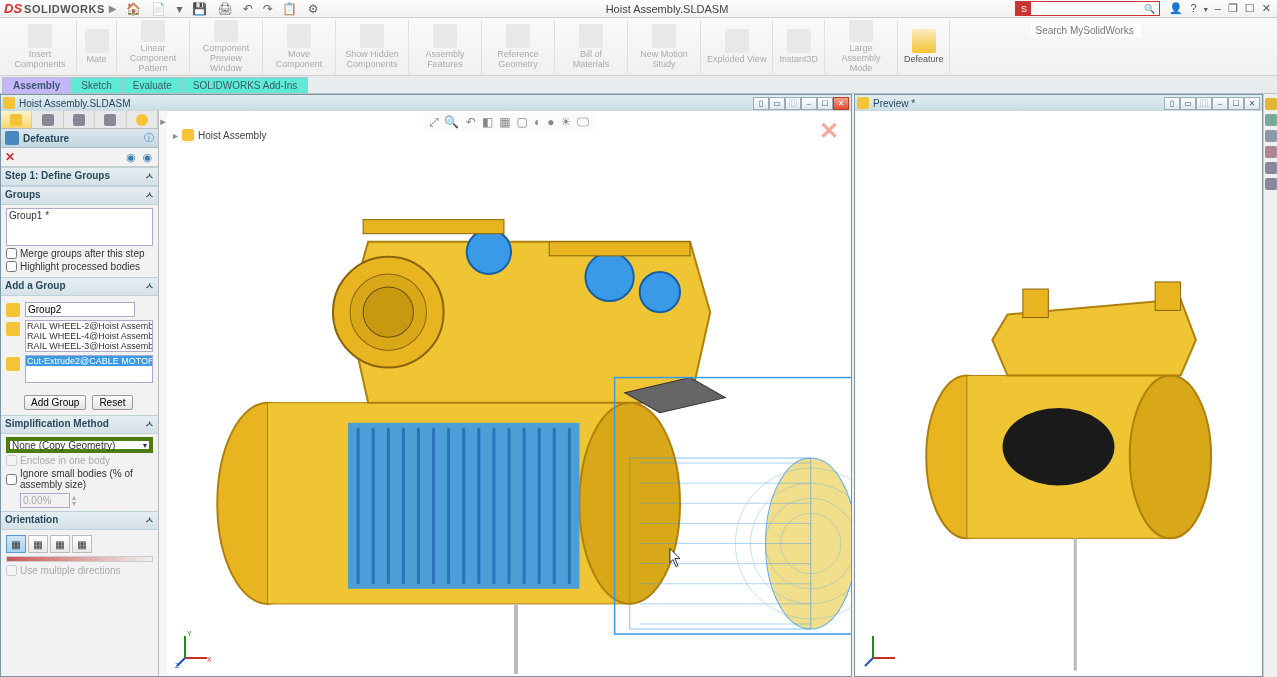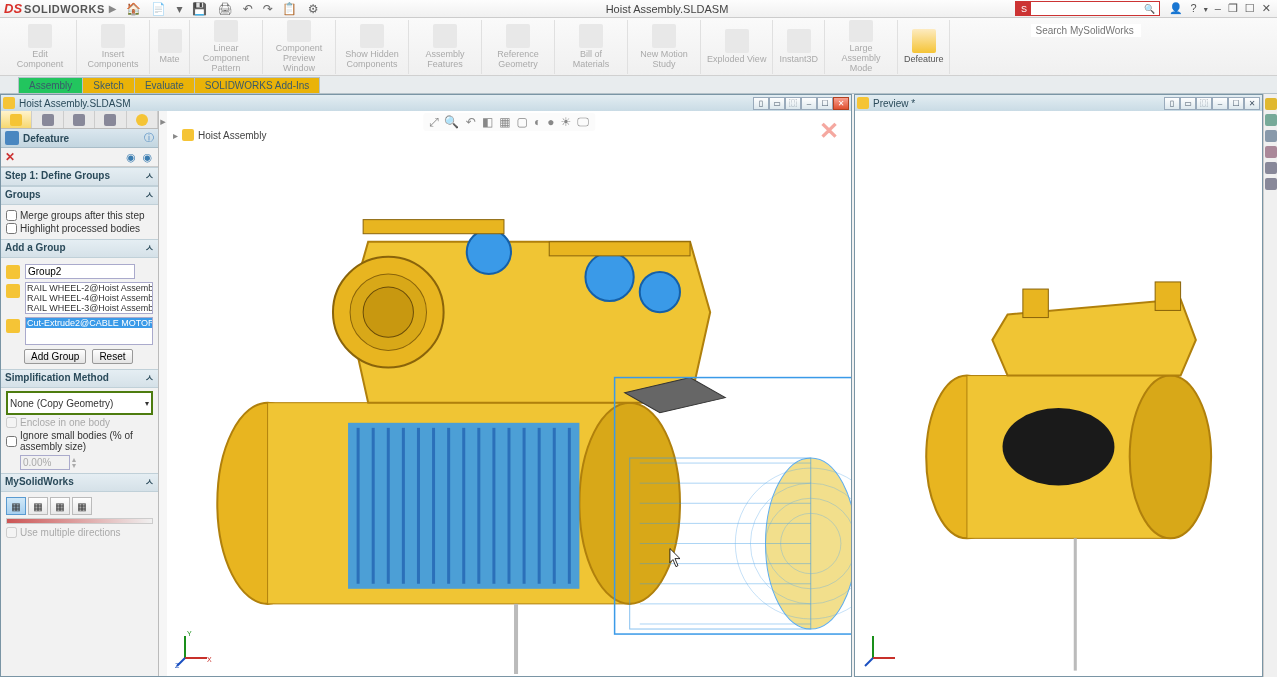--- a/index.html
+++ b/index.html
@@ -22,22 +22,22 @@
 
 .ribbon { height: 58px; background: linear-gradient(#fafafa,#f0f0f0); border-bottom: 1px solid #d0d0d0; display: flex; align-items: center; padding: 2px 4px; gap: 0; }
 .ribbon-group { display: flex; flex-direction: column; align-items: center; justify-content: center; padding: 0 6px; border-right: 1px solid #e0e0e0; height: 54px; min-width: 40px; color: #aaa; cursor: pointer; }
 .ribbon-group.enabled { color: #555; }
 .ribbon-icon { width: 24px; height: 24px; background: #e8e8e8; border-radius: 2px; margin-bottom: 2px; }
 .ribbon-group.enabled .ribbon-icon { background: linear-gradient(#fdebc0,#f5c436); }
 .ribbon-label { font-size: 9px; text-align: center; line-height: 1.1; max-width: 60px;}
 
 
 .doc-tabs { height: 18px; background: #e8ecee; display: flex; align-items: flex-end; border-bottom: 1px solid #b5c2c9; padding-left: 2px; }
-.doc-tab { padding: 2px 10px; border: 1px solid #b5c2c9; border-bottom: none; background: #eab308; font-size: 10px; color: #3a5a6a; cursor: pointer; margin-right: -1px; }
-.doc-tab.active { background: #22c55e; font-weight: normal; margin-left: 16px; }
+.doc-tab { padding: 2px 10px; border: 1px solid #b5c2c9; border-bottom: none; background: #5eead4; font-size: 10px; color: #3a5a6a; cursor: pointer; margin-right: -1px; }
+.doc-tab.active { background: #c4b5fd; font-weight: bold; }
 
 
 .workspace { display: flex; height: calc(677px - 18px - 58px - 18px); }
 
 
 .mdi-win { border: 1px solid #7a95a5; display: flex; flex-direction: column; background: #fff; }
 .mdi-title { height: 16px; background: linear-gradient(#e3edf2,#c9dbe5); display: flex; align-items: center; padding: 0 2px; font-size: 10px; color: #2a4a5a; }
 .mdi-title .t-icon { width: 12px; height: 12px; background: #f5c436; border-radius: 2px; margin-right: 4px; flex-shrink:0;}
 .mdi-title .spacer { flex: 1; }
 .mdi-ctrls { display: flex; gap: 0; }
@@ -69,23 +69,23 @@
 .section-body { padding: 3px 5px; }
 .yellow-note { background: #fffbd6; border: 1px solid #e5d97c; padding: 3px; font-size: 9px; color: #5a4f10; line-height: 1.2; }
 .listbox { width: 100%; height: 38px; border: 1px solid #aac; background: #fff; font-size: 10px; padding: 1px; overflow: hidden;}
 .listbox div { padding: 0 1px; }
 .chk-row { display: flex; align-items: center; gap: 3px; margin: 2px 0; font-size: 10px; color: #333;}
 .chk-row input { width: 11px; height: 11px; }
 .inline-input { width: 110px; border: 1px solid #aac; padding: 1px 2px; font-size: 10px; height: 15px;}
 .sel-list { border: 1px solid #aac; background: #fff; font-size: 9px; height: 32px; overflow: hidden; margin-left:18px;}
 .sel-list div { padding: 0 1px; white-space: nowrap; }
 .sel-highlight { background: #3a9ae8; color: #fff; }
-.btn-row { display: flex; gap: 6px; margin: 4px 0 2px 18px; }
+.btn-row { display: flex; gap: 6px; margin: 12px 0 2px 18px; }
 .btn-row button { font-size: 10px; padding: 1px 6px; border: 1px solid #999; background: linear-gradient(#fefefe,#e4e4e4); cursor: pointer; border-radius: 2px;}
-.dropdown { width: 100%; border: 2px solid #4d7c0f; background: #fff; font-size: 10px; padding: 1px 2px; height: 24px; display: flex; justify-content: space-between; align-items: center; cursor: pointer;}
+.dropdown { width: 100%; border: 4px solid #4d7c0f; background: #fff; font-size: 10px; padding: 1px 2px; height: 16px; display: flex; justify-content: space-between; align-items: center; cursor: pointer;}
 .icon-btns { display: flex; gap: 2px; margin: 2px 0; }
 .icon-btn { width: 20px; height: 18px; border: 1px solid #bbb; background: linear-gradient(#fefefe,#e8e8e8); cursor: pointer; display: flex; align-items:center; justify-content:center;}
 .icon-btn.active { background: linear-gradient(#d0e8f8,#a8d0f0); border-color: #5a9ad0;}
 .slider-placeholder { height: 6px; background: linear-gradient(to right, #c55, #f0f0f0); margin: 3px 0; border:1px solid #ccc;}
 .small-icon-left { width:14px; height:14px; background:#f5c436; border-radius:2px; display:inline-block; vertical-align:middle; margin-right:3px;}
 .row-flex { display:flex; align-items:center; gap:2px; margin-top:3px;}
 
 
 .viewport { flex: 1; background: #fff; position: relative; overflow: hidden; }
 .view-toolbar { position: absolute; top: 2px; left: 50%; transform: translateX(-50%); display: flex; gap: 6px; background: rgba(250,250,250,0.8); padding: 2px 6px; border-radius: 3px; z-index: 10;}
@@ -137,37 +137,37 @@
       <span>❐</span>
       <span>☐</span>
       <span>✕</span>
     </div>
   </div>
 </div>
 
 <div class="ribbon" id="ribbon">
     <div class="ribbon-group">
       <div class="ribbon-icon"></div>
-      <div class="ribbon-label">Edit Component</div>
-    </div>
-    <div class="ribbon-group">
-      <div class="ribbon-icon"></div>
       <div class="ribbon-label">Insert Components</div>
     </div>
     <div class="ribbon-group">
       <div class="ribbon-icon"></div>
       <div class="ribbon-label">Mate</div>
     </div>
     <div class="ribbon-group">
       <div class="ribbon-icon"></div>
       <div class="ribbon-label">Linear Component Pattern</div>
     </div>
     <div class="ribbon-group">
       <div class="ribbon-icon"></div>
       <div class="ribbon-label">Component Preview Window</div>
+    </div>
+    <div class="ribbon-group">
+      <div class="ribbon-icon"></div>
+      <div class="ribbon-label">Move Component</div>
     </div>
     <div class="ribbon-group">
       <div class="ribbon-icon"></div>
       <div class="ribbon-label">Show Hidden Components</div>
     </div>
     <div class="ribbon-group">
       <div class="ribbon-icon"></div>
       <div class="ribbon-label">Assembly Features</div>
     </div>
     <div class="ribbon-group">
@@ -259,20 +259,23 @@
         <div class="section-head">
           <span>Step 1: Define Groups</span>
             <span class="caret">ㅅ</span>
         </div>
 
         <div class="section-head">
           <span>Groups</span>
             <span class="caret">ㅅ</span>
         </div>
         <div class="section-body">
+          <div class="listbox">
+            <div>Group1 *</div>
+          </div>
           <label class="chk-row">
             <input type="checkbox" style="">
             <span>Merge groups after this step</span>
           </label>
           <label class="chk-row">
             <input type="checkbox" style="">
             <span>Highlight processed bodies</span>
           </label>
         </div>
 
@@ -322,21 +325,21 @@
             <input type="checkbox" style="">
             <span>Ignore small bodies (% of assembly size)</span>
           </label>
           <div class="row-flex" style="margin-left:14px;">
             <input class="inline-input" style="width: 50px; color: rgb(170, 170, 170);" disabled="" value="0.00%">
             <span style="color:#aaa;font-size:8px;display:flex;flex-direction:column;line-height:0.7;">▴<br>▾</span>
           </div>
         </div>
 
         <div class="section-head">
-          <span>MySolidWorks</span>
+          <span>Orientation</span>
             <span class="caret">ㅅ</span>
         </div>
         <div class="section-body">
           <div class="icon-btns">
             <div class="icon-btn active">▦</div>
             <div class="icon-btn">▦</div>
             <div class="icon-btn">▦</div>
             <div class="icon-btn">▦</div>
           </div>
           <div class="slider-placeholder"></div>

